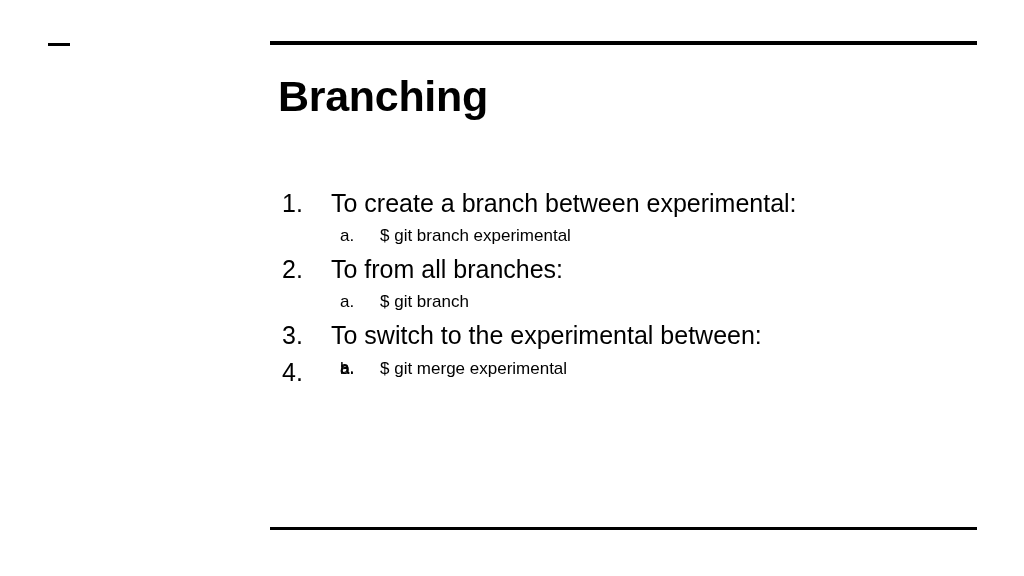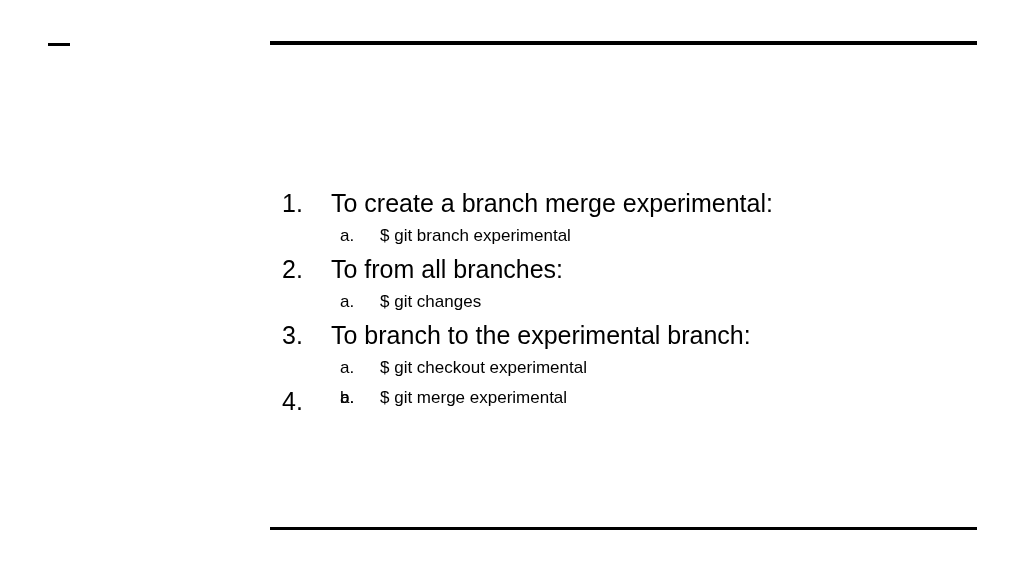--- a/index.html
+++ b/index.html
@@ -108,58 +108,58 @@
 </style>
 </head>
 <body>
 
 <div id="slide">
 
   <div class="corner-dash"></div>
 
   <div class="rule rule-top"></div>
 
+  <h1 class="slide-title">Branching</h1>
 
   <div class="body-list">
 
     <div class="item">
       <div class="item-main">
         <span class="item-marker">1.</span>
-        <span>To create a branch merge experimental:</span>
+        <span>To create a branch between experimental:</span>
       </div>
       <div class="item-sub-group">
         <div class="subitem">
           <span class="subitem-marker">a.</span>
           <span>$ git branch experimental</span>
         </div>
       </div>
     </div>
 
     <div class="item">
       <div class="item-main">
         <span class="item-marker">2.</span>
         <span>To from all branches:</span>
       </div>
       <div class="item-sub-group">
         <div class="subitem">
           <span class="subitem-marker">a.</span>
-          <span>$ git changes</span>
+          <span>$ git branch</span>
         </div>
       </div>
     </div>
 
     <div class="item">
       <div class="item-main">
         <span class="item-marker">3.</span>
-        <span>To branch to the experimental branch:</span>
+        <span>To switch to the experimental between:</span>
       </div>
       <div class="item-sub-group">
         <div class="subitem">
           <span class="subitem-marker">a.</span>
-          <span>$ git checkout experimental</span>
         </div>
       </div>
     </div>
 
     <div class="item">
       <div class="item-main">
         <span class="item-marker">4.</span>
       </div>
       <div class="item-sub-group">
         <div class="subitem">

